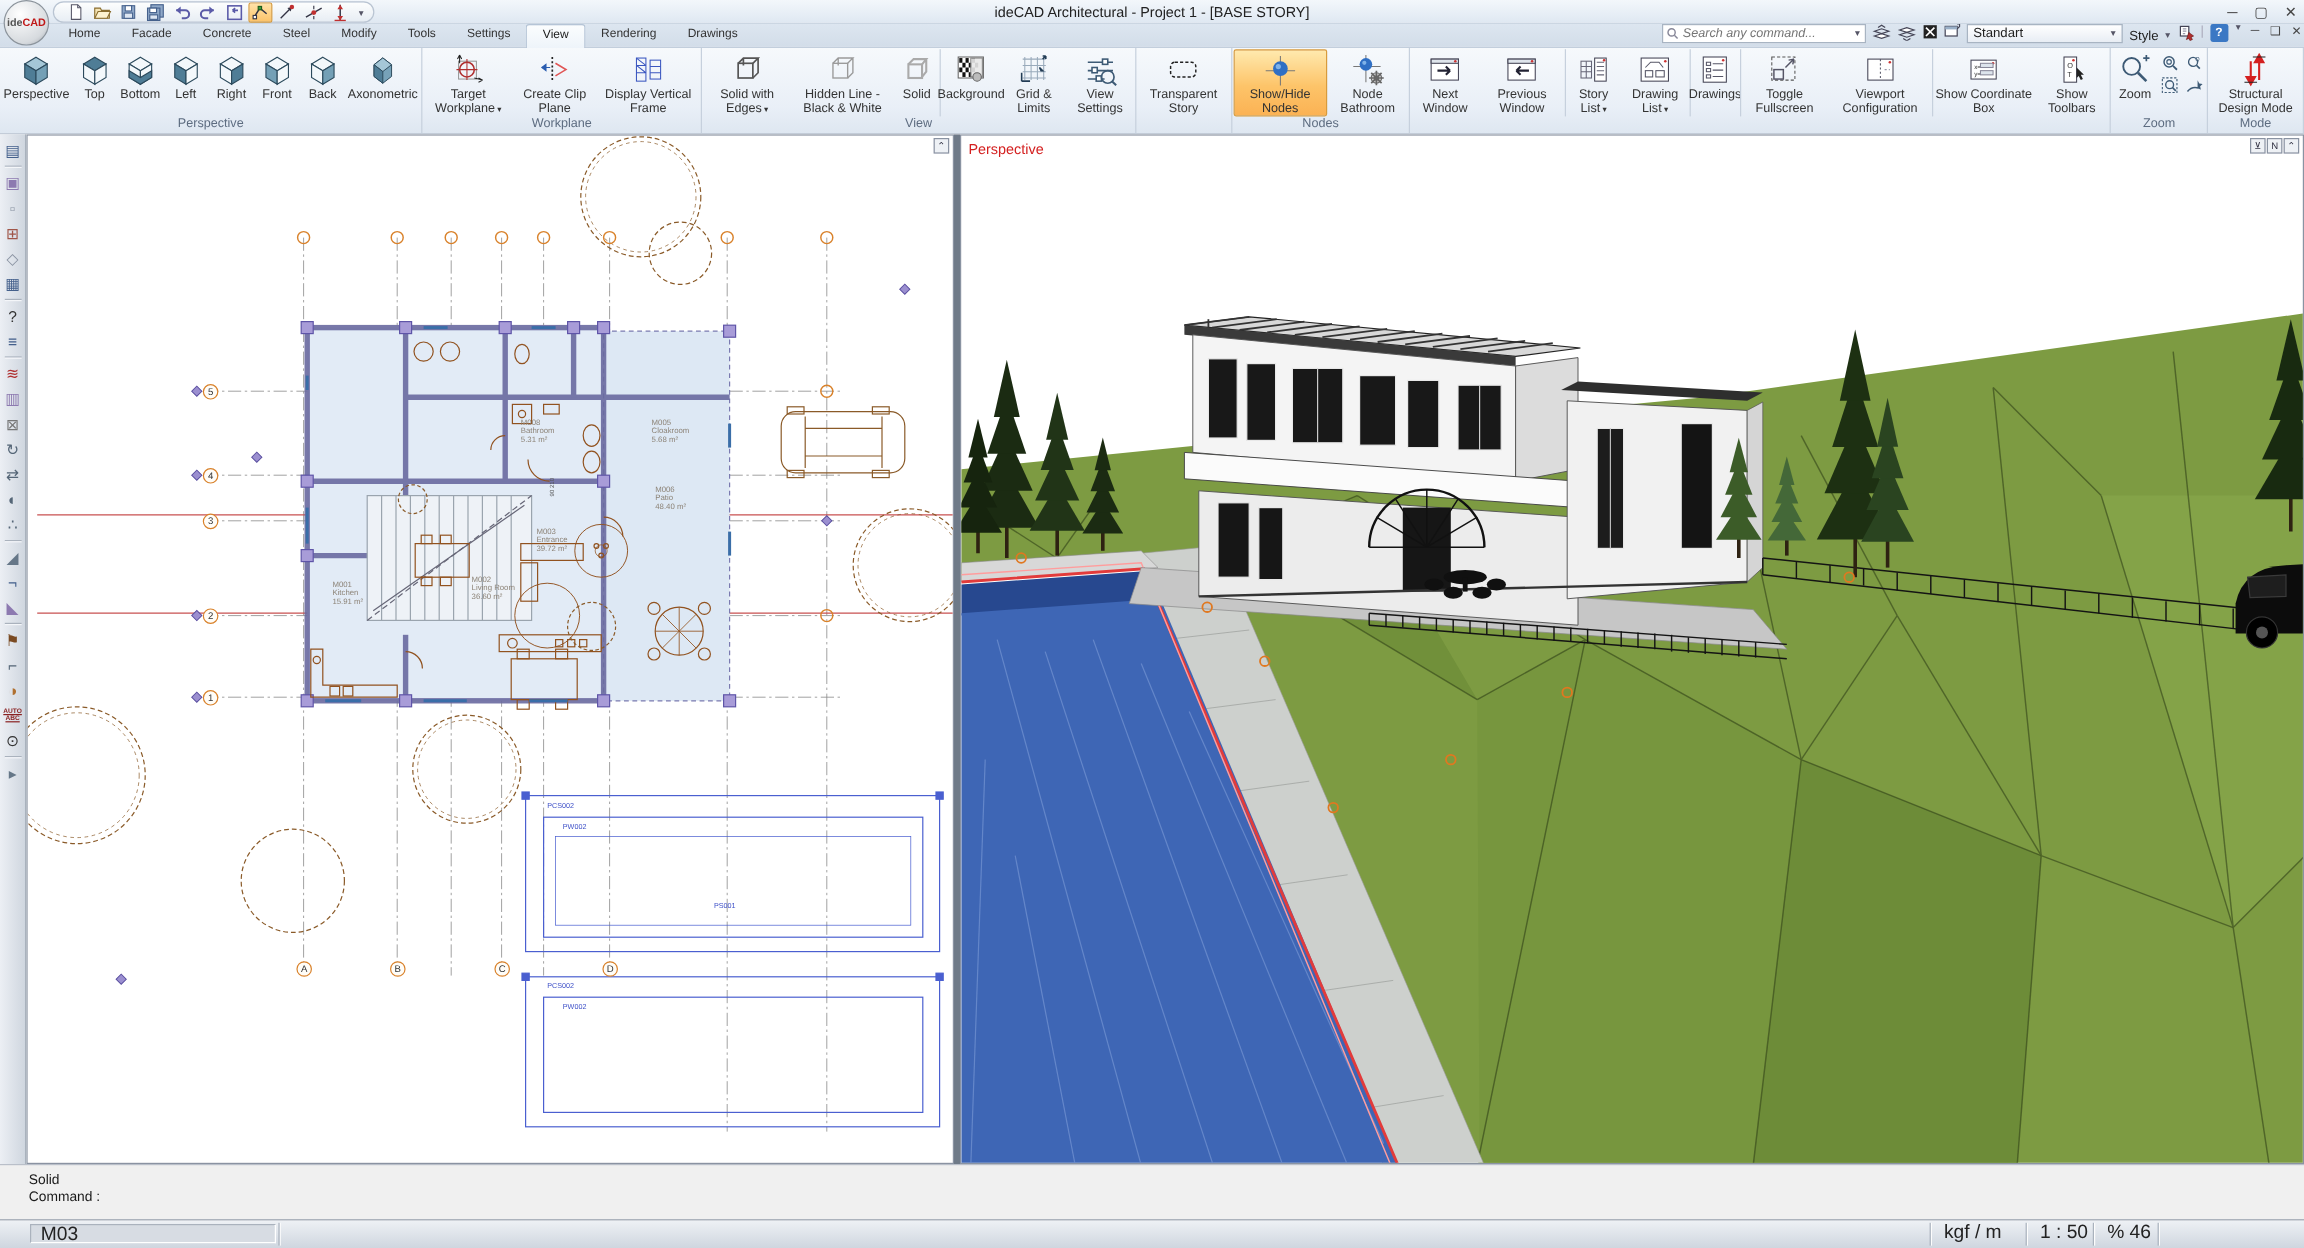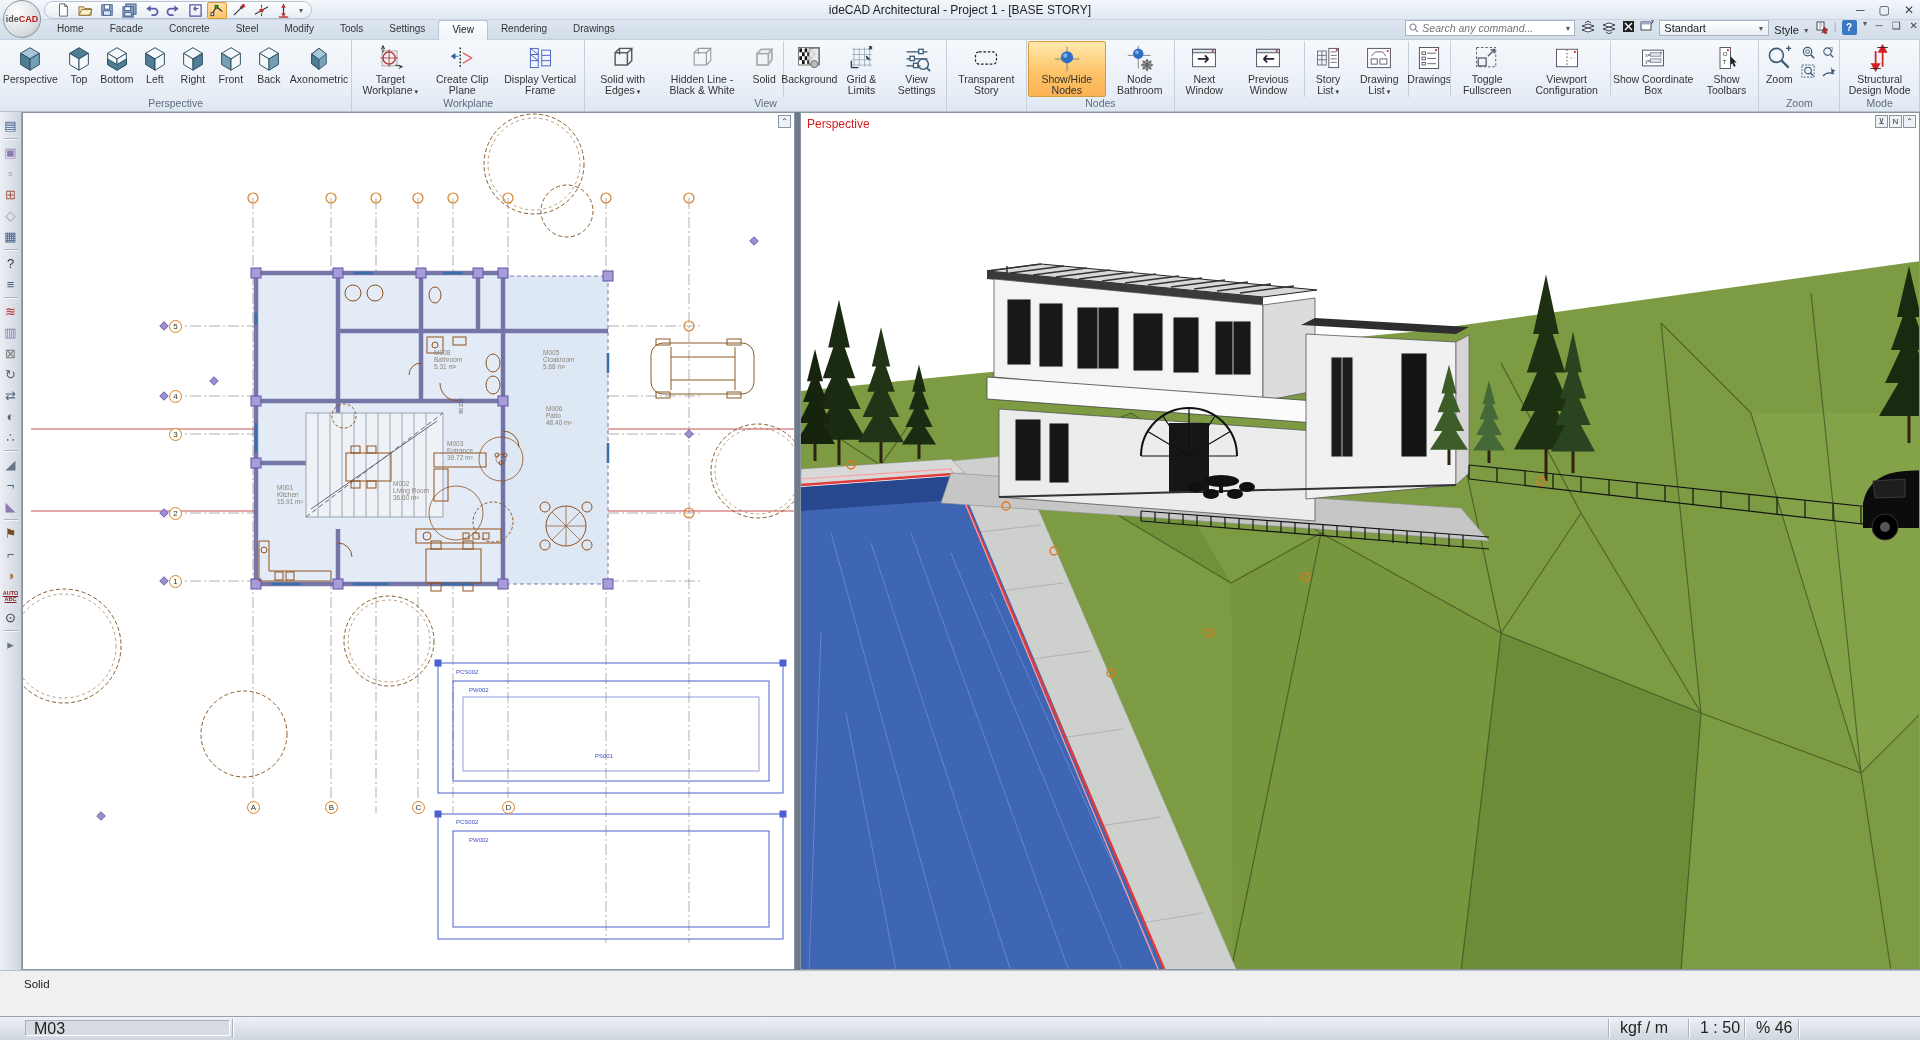--- a/index.html
+++ b/index.html
@@ -190,21 +190,21 @@
         </svg></span>
     <span><svg width="13" height="13" viewBox="0 0 13 13">
           <rect x="1" y="1" width="11" height="11" fill="#222"></rect>
           <path d="M3,3 10,10 M10,3 3,10" stroke="#fff" stroke-width="1.4"></path>
         </svg></span>
     <span><svg width="14" height="12" viewBox="0 0 14 12">
           <rect x="1" y="2" width="10" height="8" fill="#fff" stroke="#445"></rect>
           <rect x="1" y="2" width="10" height="2.5" fill="#9ab0c8"></rect>
           <path d="M11,4 13,2 13,0 11,0" fill="none" stroke="#445"></path>
         </svg></span>
-    <div class="mini-combo" style="width:110px;justify-content:space-between;background:linear-gradient(#fff,#e8edf4);border:1px solid #a8b4c2;height:16px;padding:0 4px">
+    <div class="mini-combo" style="width:130px;justify-content:space-between;background:linear-gradient(#fff,#e8edf4);border:1px solid #a8b4c2;height:16px;padding:0 4px">
       <span>Standart</span>
         <span class="drop">▼</span>
     </div>
     <div class="mini-combo">
         <span>Style</span>
         <span class="drop">▼</span>
       </div>
     <span><svg width="14" height="14" viewBox="0 0 14 14">
           <rect x="2" y="2" width="7" height="8" fill="#fff" stroke="#445"></rect>
           <path d="M4,4h3M4,6h3M4,8h2" stroke="#99a"></path>
@@ -1197,20 +1197,21 @@
     <div class="corner-btns" id="right-corner-btns">
         <div class="cbtn">⊻</div>
         <div class="cbtn">N</div>
         <div class="cbtn">⌃</div>
       </div>
   </div>
 </div>
 
 <div id="cmdarea">
   <div>Solid</div>
+  <div>Command :</div>
 </div>
 
 <div id="statusbar">
   <div class="sfield" id="sf-cmd">M03</div>
   <div class="sdiv" style="left:232px"></div>
   <div class="sdiv" style="left:1608px"></div>
   <div class="sfield" style="left:1612px;width:76px">kgf / m</div>
   <div class="sdiv" style="left:1688px"></div>
   <div class="sfield" style="left:1692px;width:52px">1 : 50</div>
   <div class="sdiv" style="left:1744px"></div>

